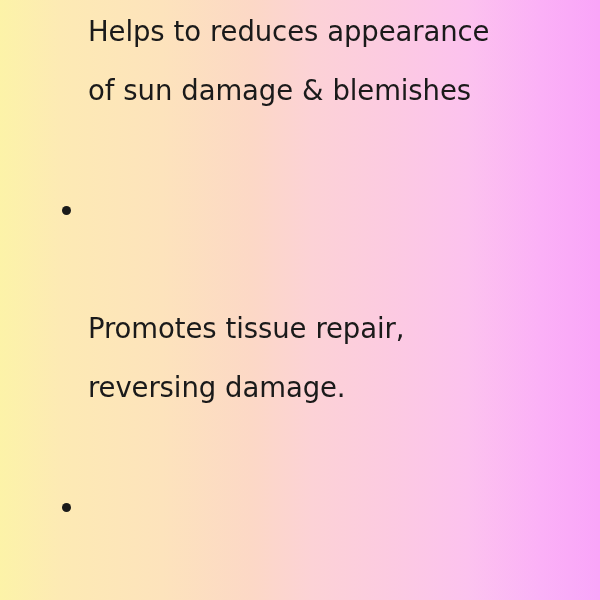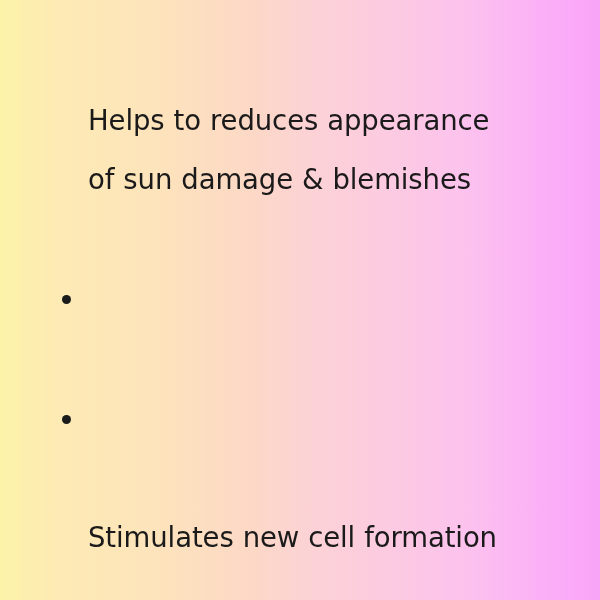--- a/index.html
+++ b/index.html
@@ -79,20 +79,22 @@
   <ul class="benefits">
 
     <li class="benefit">
       
       <span class="benefit-text">Helps to reduces appearance
 of sun damage &amp; blemishes</span>
     </li>
 
     <li class="benefit">
       <span class="bullet-dot"></span>
+      <span class="benefit-text">Promotes tissue repair,
+reversing damage.</span>
     </li>
 
     <li class="benefit">
       <span class="bullet-dot"></span>
       <span class="benefit-text">Stimulates new cell formation</span>
     </li>
 
   </ul>
 
 </div>

